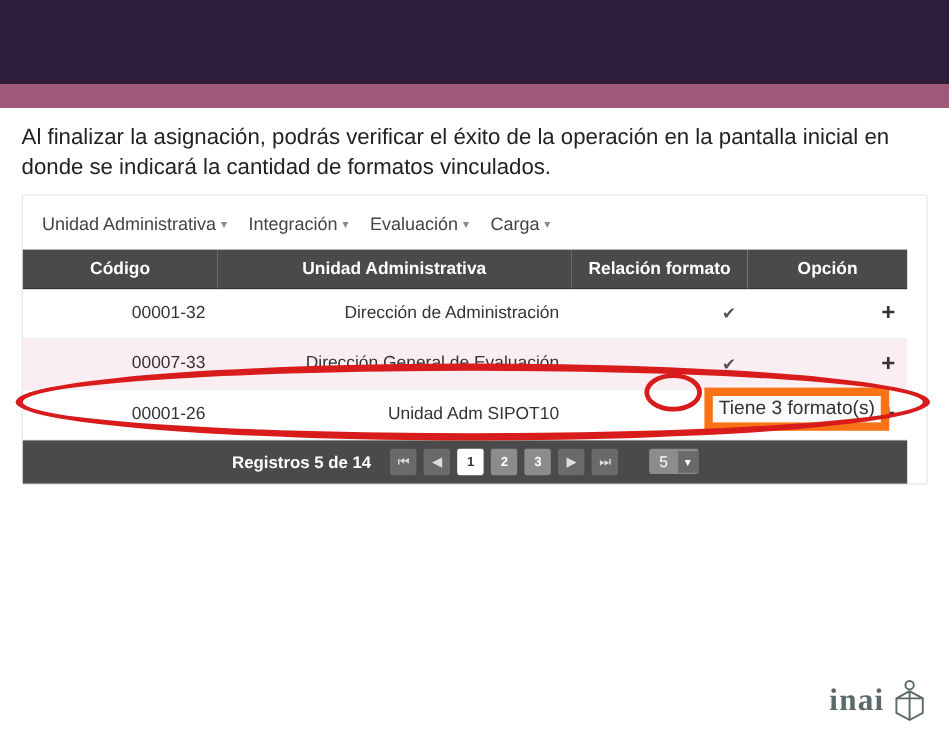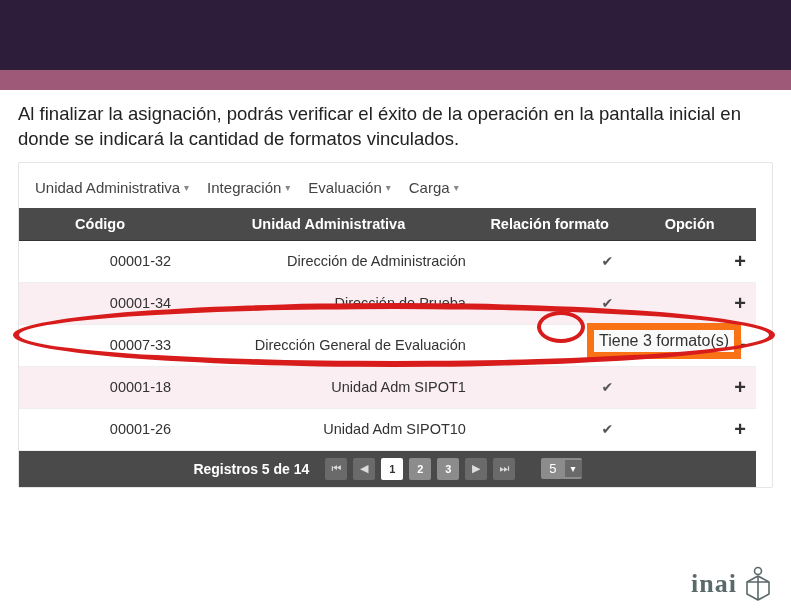--- a/index.html
+++ b/index.html
@@ -79,34 +79,22 @@
       </tr>
     </thead>
     <tbody>
       <tr>
         <td>00001-32</td>
         <td>Dirección de Administración</td>
         <td><span class="check">✔</span></td>
         <td><span class="plus">+</span></td>
       </tr>
       <tr>
-        <td>00001-34</td>
-        <td>Dirección de Prueba</td>
-        <td><span class="check">✔</span></td>
-        <td><span class="plus">+</span></td>
-      </tr>
-      <tr>
         <td>00007-33</td>
         <td>Dirección General de Evaluación</td>
-        <td><span class="check">✔</span></td>
-        <td><span class="plus">+</span></td>
-      </tr>
-      <tr>
-        <td>00001-18</td>
-        <td>Unidad Adm SIPOT1</td>
         <td><span class="check">✔</span></td>
         <td><span class="plus">+</span></td>
       </tr>
       <tr>
         <td>00001-26</td>
         <td>Unidad Adm SIPOT10</td>
         <td><span class="check">✔</span></td>
         <td><span class="plus">+</span></td>
       </tr>
     </tbody>

